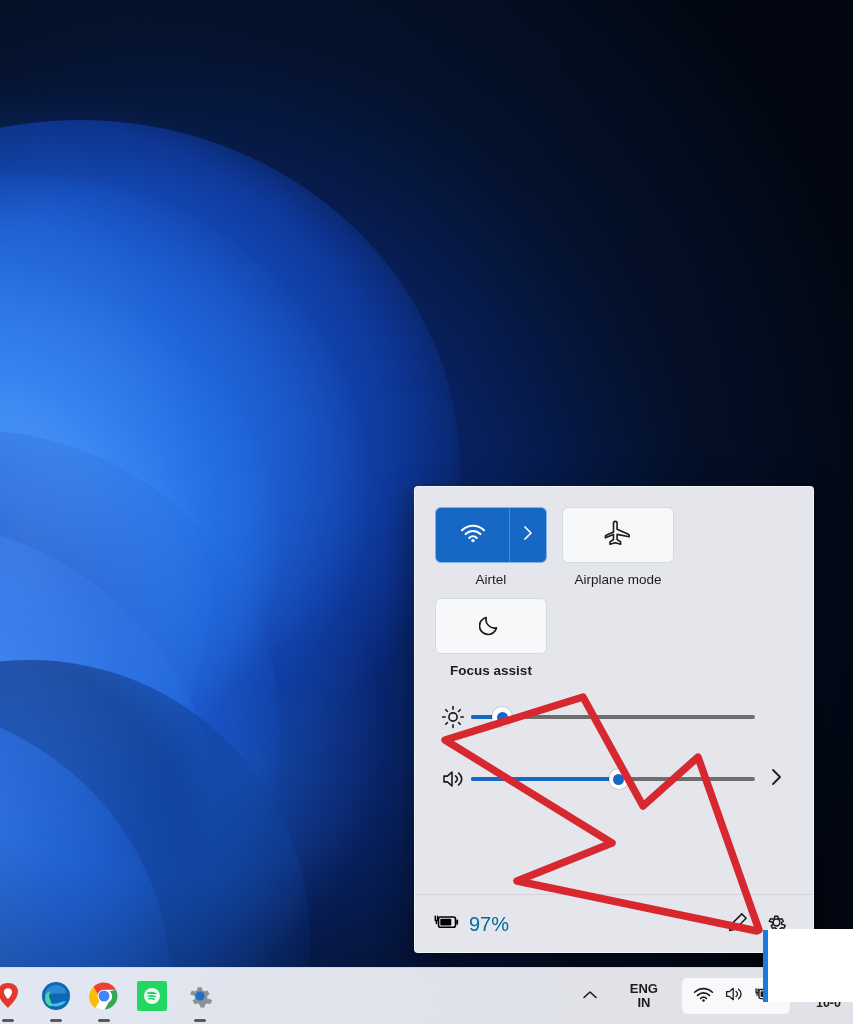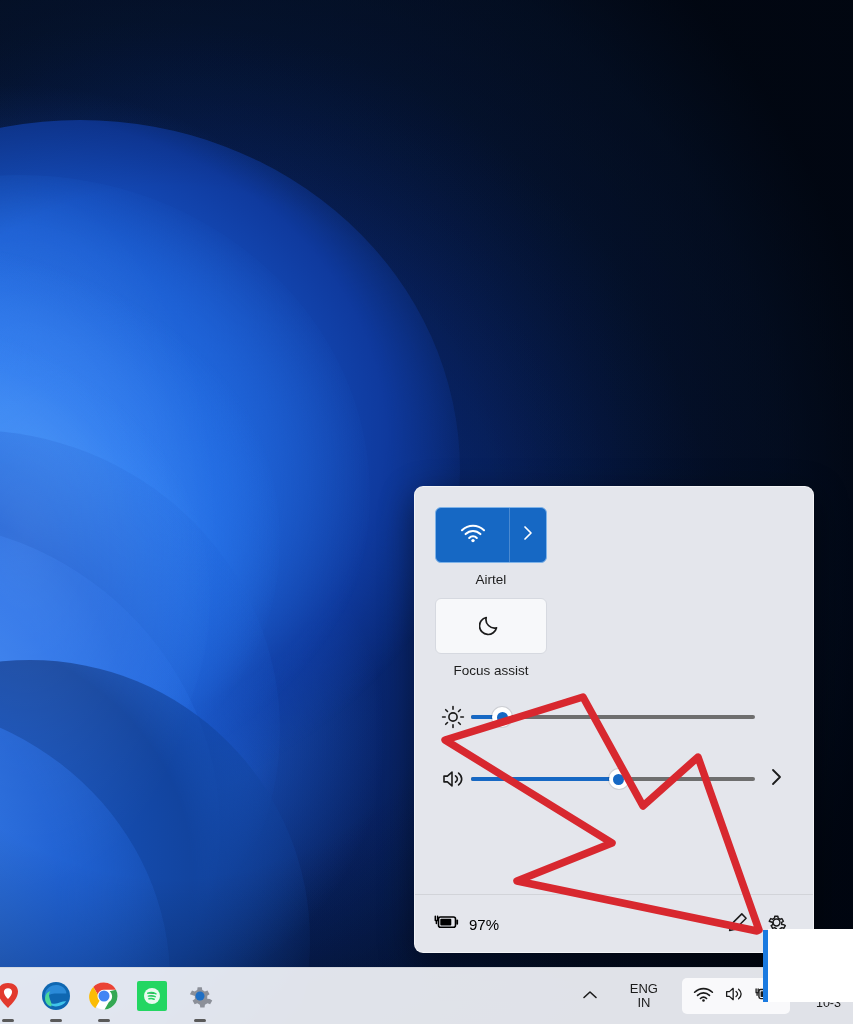--- a/index.html
+++ b/index.html
@@ -57,21 +57,21 @@
 
   
   .qs-panel {
     position: absolute;
     left: 414px;
     top: 486px;
     width: 400px;
     height: 467px;
     background: #e4e6ec;
     border: 1px solid rgba(255,255,255,0.55);
-    border-radius: 9px;
+    border-radius: 4px;
     box-shadow: 0 10px 34px rgba(0,0,0,0.45);
     box-sizing: border-box;
     overflow: hidden;
   }
 
   .qs-body { padding: 20px 20px 0 20px; }
 
   .tile-grid {
     display: grid;
     grid-template-columns: repeat(3, 1fr);
@@ -118,21 +118,21 @@
     border-left: 1px solid rgba(255,255,255,0.22);
   }
 
   .tile-label {
     margin-top: 9px;
     font-size: 13.5px;
     color: #1d1d1d;
     text-align: center;
     white-space: nowrap;
   }
-  .tile-row-2 { margin-top: 11px; }
+  .tile-row-2 { margin-top: 11px; font-weight: bold; }
 
   
   .slider-row {
     display: flex;
     align-items: center;
     height: 46px;
     margin-top: 16px;
   }
   .slider-icon {
     width: 36px;
@@ -206,22 +206,22 @@
     align-items: center;
     padding: 0 18px;
     box-sizing: border-box;
   }
   .battery-group {
     display: flex;
     align-items: center;
     gap: 8px;
   }
   .battery-text {
-    font-size: 15px;
-    color: #000000;
+    font-size: 20px;
+    color: #0369a1;
   }
   .footer-spacer { flex: 1 1 auto; }
   .footer-btn {
     width: 38px; height: 38px;
     display: flex; align-items: center; justify-content: center;
     color: #1b1b1b;
     border-radius: 4px;
   }
 
   
@@ -263,20 +263,21 @@
     width: 12px; height: 3px;
     border-radius: 2px;
     background: #5a5a5a;
   }
   .tb-right {
     margin-left: auto;
     display: flex;
     align-items: center;
     padding-right: 6px;
     gap: 16px;
+    font-weight: bold;
   }
   .tb-chevron-up {
     width: 32px; height: 40px;
     display: flex; align-items: center; justify-content: center;
     color: #1b1b1b;
   }
   .tb-lang {
     display: flex;
     flex-direction: column;
     align-items: center;
@@ -375,20 +376,32 @@
                 <svg width="10" height="16" viewBox="0 0 10 16" fill="none">
                   <path d="M2 2l6 6-6 6" stroke="currentColor" stroke-width="1.7" stroke-linecap="round" stroke-linejoin="round"></path>
                 </svg>
               </span>
             </div>
           </div>
           <div class="tile-label">Airtel</div>
         </div>
 
 
+        <div class="tile-cell">
+          <div class="tile off">
+            <div class="tile-main">
+              <span>
+                <svg width="28" height="26" viewBox="0 0 28 26" fill="none">
+                  <path d="M9.5 3.2c0-1 .8-1.8 1.8-1.8s1.8.8 1.8 1.8v6.1l11.3 4.9c.5.2.8.7.8 1.2v1.4l-12.1-2.4v5.1l3.5 2.4v2.4l-5.3-1.5-5.3 1.5v-2.4l3.5-2.4v-5.1L1.4 17.8v-1.4c0-.5.3-1 .8-1.2l7.3-3.2V3.2z" stroke="currentColor" stroke-width="1.6" stroke-linejoin="round"></path>
+                </svg>
+              </span>
+            </div>
+          </div>
+          <div class="tile-label">Airplane mode</div>
+        </div>
 
       </div>
 
       <div class="tile-grid tile-row-2">
 
         <div class="tile-cell">
           <div class="tile off">
             <div class="tile-main">
               <span>
                 <svg width="24" height="26" viewBox="0 0 24 26" fill="none">
@@ -576,21 +589,21 @@
             <rect x="5.5" y="4" width="17" height="10.2" rx="2" stroke="currentColor" stroke-width="1.6"></rect>
             <rect x="7.3" y="5.8" width="11" height="6.6" rx="1" fill="currentColor"></rect>
             <path d="M24.2 7.4v3.4" stroke="currentColor" stroke-width="1.8" stroke-linecap="round"></path>
             <path d="M2.3 3.3v4.2M4.6 3.3v4.2M3.4 7.5v3" stroke="currentColor" stroke-width="1.5" stroke-linecap="round"></path>
           </svg>
         </span>
       </div>
 
       <div class="tb-clock">
         <span>10:4</span>
-        <span>10-3</span>
+        <span>10-0</span>
       </div>
 
     </div>
   </div>
 
   <div class="overlay-blue-bar"></div>
   <div class="overlay-dark-strip"></div>
   <div class="overlay-white"></div>
 
 </div>

